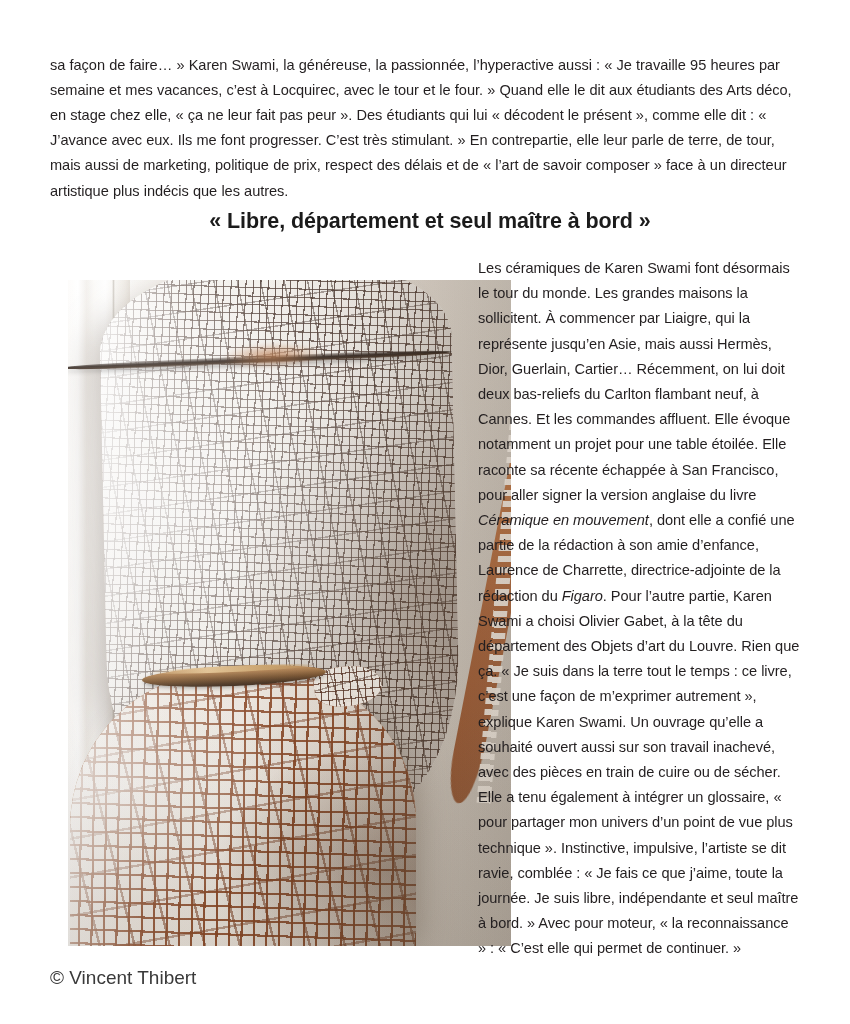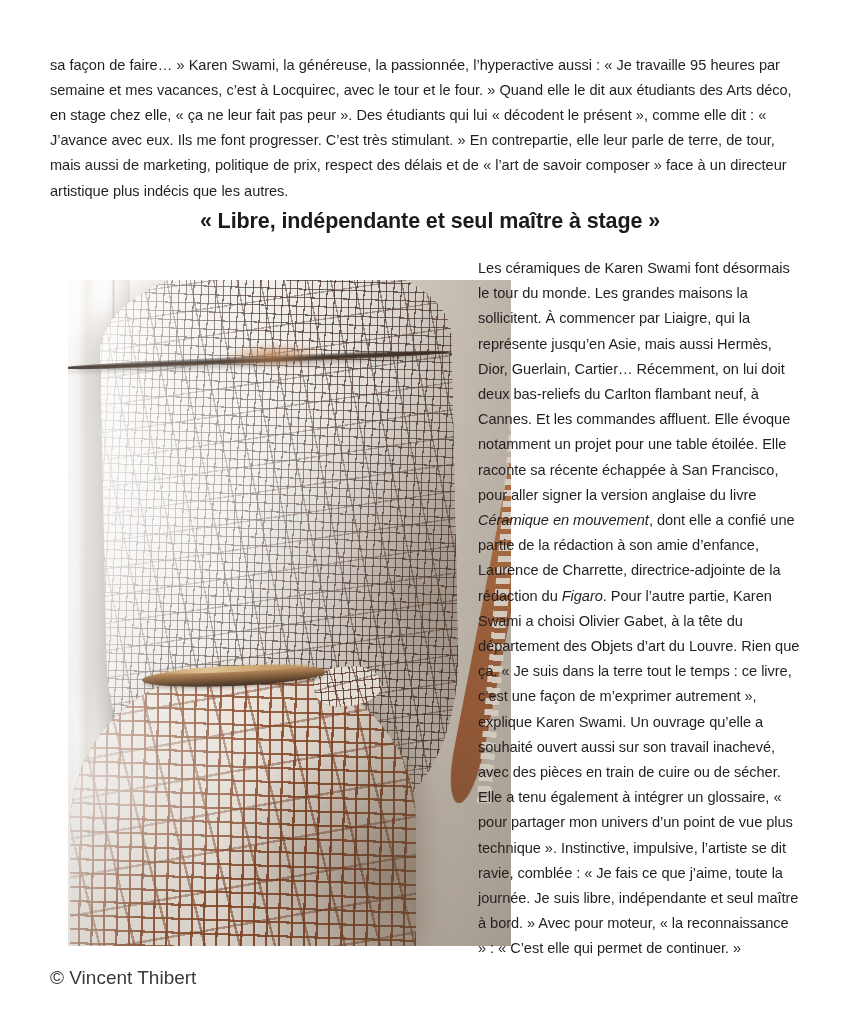--- a/index.html
+++ b/index.html
@@ -344,21 +344,21 @@
     color: #3a3a3a;
   }
 </style>
 </head>
 <body>
 
 <div class="page">
 
   <p class="intro">sa façon de faire… » Karen Swami, la généreuse, la passionnée, l’hyperactive aussi : « Je travaille 95 heures par semaine et mes vacances, c’est à Locquirec, avec le tour et le four. » Quand elle le dit aux étudiants des Arts déco, en stage chez elle, « ça ne leur fait pas peur ». Des étudiants qui lui « décodent le présent », comme elle dit : « J’avance avec eux. Ils me font progresser. C’est très stimulant. » En contrepartie, elle leur parle de terre, de tour, mais aussi de marketing, politique de prix, respect des délais et de « l’art de savoir composer » face à un directeur artistique plus indécis que les autres.</p>
 
-  <h2 class="subhead">« Libre, indépendante et seul maître à stage »</h2>
+  <h2 class="subhead">« Libre, département et seul maître à bord »</h2>
 
   <figure class="photo-wrap">
     <div class="photo">
 
       <div class="bg-wall"></div>
       <div class="window-frame"></div>
       <div class="window-edge"></div>
 
       <div class="vase-back">
         <div class="crackle"></div>

